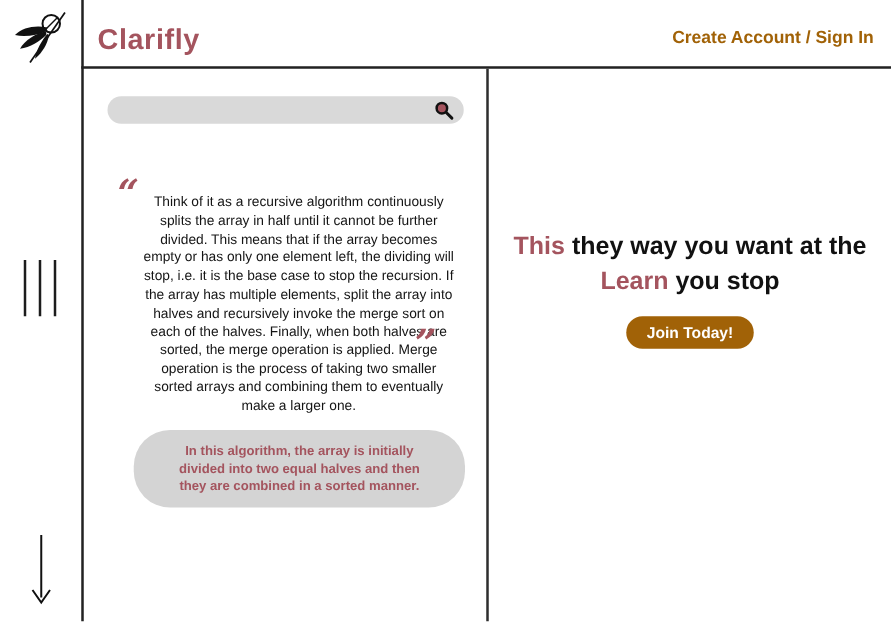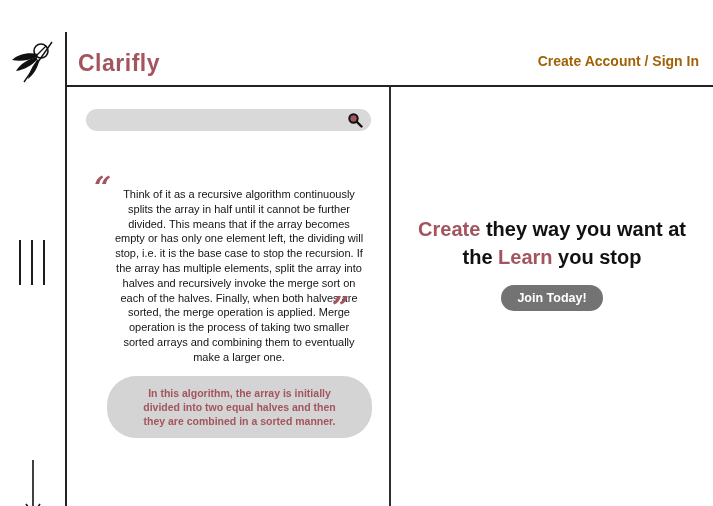--- a/index.html
+++ b/index.html
@@ -4,21 +4,21 @@
 <style>
   * { margin: 0; padding: 0; box-sizing: border-box; }
   html, body { width: 713px; height: 506px; }
   body {
     font-family: "Liberation Sans", "DejaVu Sans", sans-serif;
     background: #ffffff;
     position: relative;
     overflow: hidden;
     color: #1c1c1c;
   }
-  .abs { position: absolute; margin-top: 32px; }
+  .abs { position: absolute; }
 
   
   .v-line-left  { left: 65px; top: 0; width: 2px; height: 497px; background: #222; }
   .h-line-header{ left: 65px; top: 53px; width: 648px; height: 2px; background: #222; }
   .v-line-mid   { left: 389px; top: 55px; width: 2px; height: 442px; background: #2e2e2e; }
 
   
   .rail { left: 0; top: 0; width: 65px; height: 497px; }
   .logo-box { position: absolute; left: 8px; top: 6px; width: 50px; height: 50px; cursor: pointer; }
   .menu-lines { position: absolute; left: 19px; top: 208px; display: flex; gap: 10px; cursor: pointer; }
@@ -83,21 +83,21 @@
 
   
   .hero { left: 401px; top: 183px; width: 302px; text-align: center; }
   .headline {
     font-size: 20px; line-height: 28px; font-weight: 600; color: #111;
   }
   .headline .accent { color: #a4545e; font-weight: 800; }
   .cta-button {
     margin-top: 14px;
     display: inline-block;
-    background: #737373; color: #ffffff;
+    background: #a16207; color: #ffffff;
     border: none; border-radius: 14px;
     padding: 6px 16px;
     font-size: 12.5px; font-weight: bold;
     font-family: "Liberation Sans", sans-serif;
     cursor: pointer;
   }
 </style>
 </head>
 <body>
 
@@ -144,15 +144,15 @@
 
 <div class="abs quote-open">“</div>
 <div class="abs quote-text">Think of it as a recursive algorithm continuously splits the array in half until it cannot be further divided. This means that if the array becomes empty or has only one element left, the dividing will stop, i.e. it is the base case to stop the recursion. If the array has multiple elements, split the array into halves and recursively invoke the merge sort on each of the halves. Finally, when both halves are sorted, the merge operation is applied. Merge operation is the process of taking two smaller sorted arrays and combining them to eventually make a larger one.</div>
 <div class="abs quote-close">”</div>
 
 <div class="abs callout">
   <div class="callout-text">In this algorithm, the array is initially divided into two equal halves and then they are combined in a sorted manner.</div>
 </div>
 
 <div class="abs hero">
-  <div class="headline"><span class="accent">Create</span><span> they way you want at the </span><span class="accent">Learn</span><span> you stop</span></div>
+  <div class="headline"><span class="accent">This</span><span> they way you want at the </span><span class="accent">Learn</span><span> you stop</span></div>
   <button class="cta-button">Join Today!</button>
 </div>
 
 </body></html>

